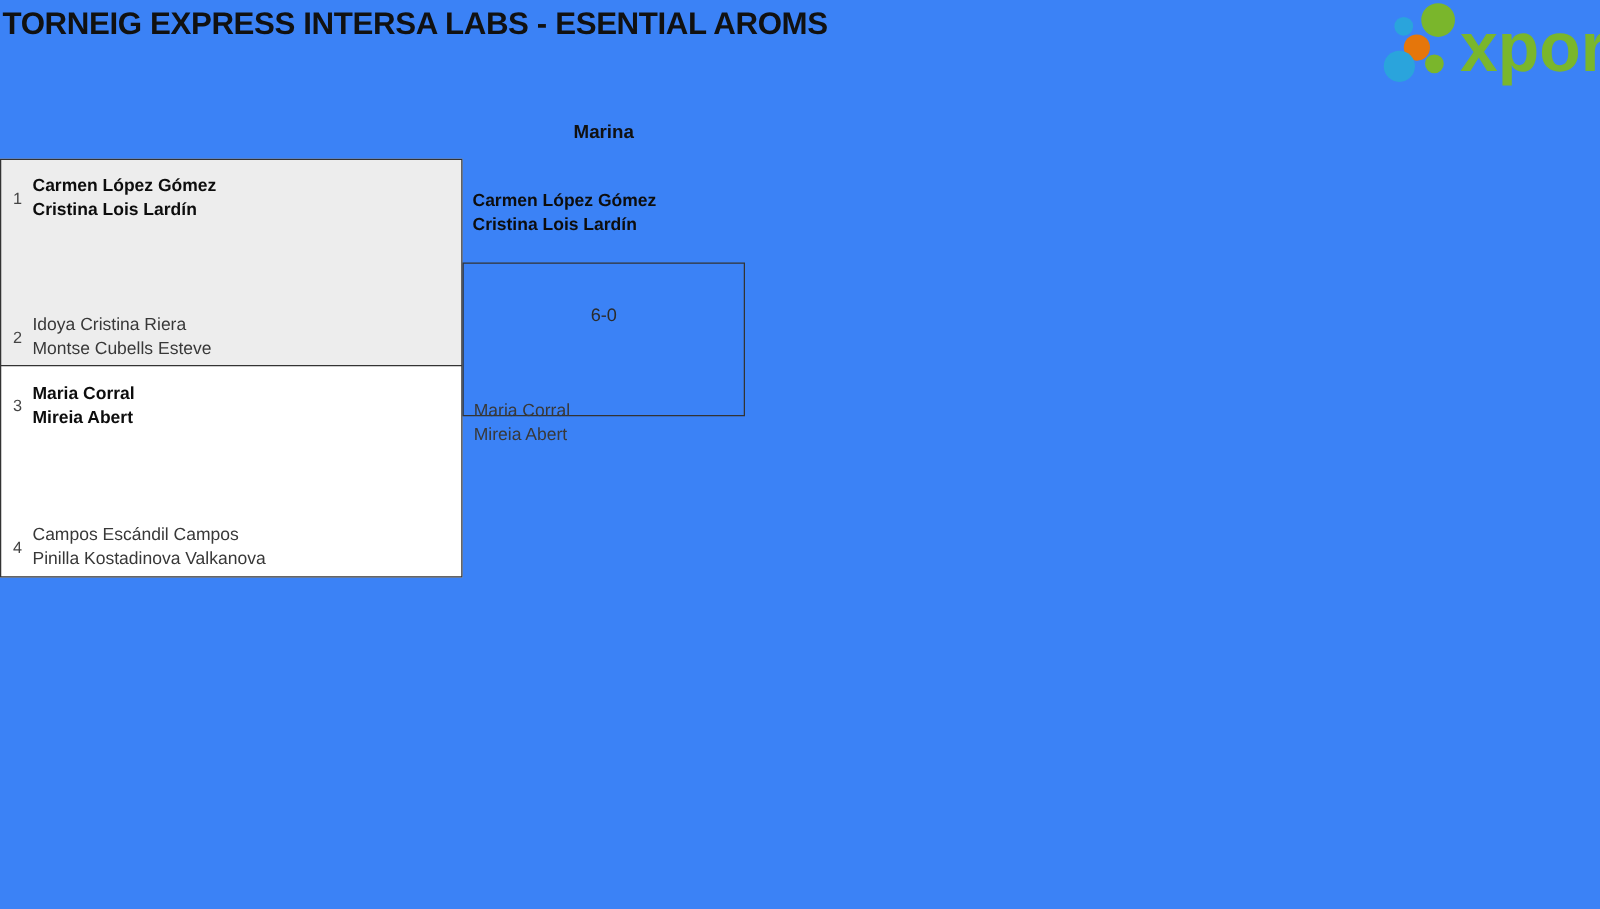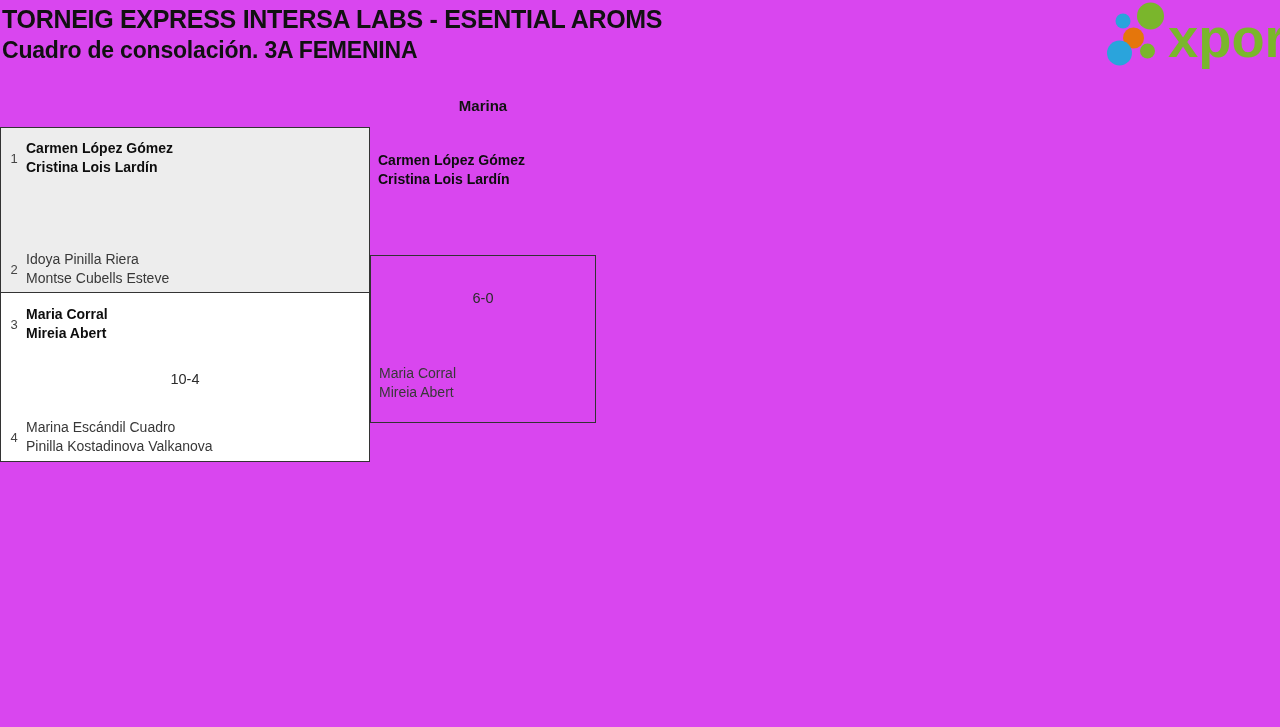--- a/index.html
+++ b/index.html
@@ -1,20 +1,20 @@
 <!DOCTYPE html>
 <html><head>
 <meta charset="utf-8">
 <style>
   * { margin:0; padding:0; box-sizing:border-box; }
   html,body { background:#ffffff; }
   body { font-family:"Liberation Sans", sans-serif; }
   .canvas {
     position:relative; width:1280px; height:727px;
-    background:#d946ef; overflow:hidden;
+    background:#3b82f6; overflow:hidden;
   }
 
   
   .page-header { position:absolute; top:3px; left:2px; }
   .title-line1 { font-size:25px; line-height:32px; font-weight:bold; color:#111; letter-spacing:-0.3px; }
   .title-line2 { font-size:23px; line-height:31px; font-weight:bold; color:#111; letter-spacing:-0.2px; }
 
   .logo { position:absolute; top:0; left:1106px; width:230px; height:70px; cursor:pointer; }
 
   
@@ -22,21 +22,21 @@
     position:absolute; top:97px; text-align:center;
     font-size:15px; font-weight:600; color:#111;
   }
   .round-header.semis { left:0; width:370px; }
   .round-header.final { left:370px; width:226px; }
 
   
   .match-box { position:absolute; border:1px solid #333333; }
   .match-1 { left:0; top:127px; width:370px; height:166px; background:#ededed; }
   .match-2 { left:0; top:292px; width:370px; height:170px; background:#ffffff; }
-  .final-box { left:370px; top:210px; width:226px; height:168px; background:transparent;margin-top:45px; }
+  .final-box { left:370px; top:210px; width:226px; height:123px; background:transparent; }
 
   .team { position:absolute; left:6px; display:flex; align-items:center; gap:5px; }
   .seed {
     flex:0 0 14px; text-align:center;
     font-size:13px; color:#444; font-weight:normal;
   }
   .players { font-size:14px; line-height:19px; color:#383838; white-space:nowrap; }
   .team.winner .players { font-weight:bold; color:#0d0d0d; }
 
   .score {
@@ -54,21 +54,20 @@
     font-size:14px; line-height:19px; color:#383838; white-space:nowrap;
   }
 </style>
 </head>
 <body>
 
 <div class="canvas">
 
   <div class="page-header">
     <div class="title-line1">TORNEIG EXPRESS INTERSA LABS - ESENTIAL AROMS</div>
-    <div class="title-line2">Cuadro de consolación. 3A FEMENINA</div>
   </div>
 
   <div class="logo">
     <svg width="230" height="70" viewBox="0 0 230 70">
       <g>
         <circle cx="17" cy="21" r="7.5" fill="#2aa4dc"></circle>
         <circle cx="44.5" cy="16" r="13.5" fill="#7ab62c"></circle>
         <circle cx="27.5" cy="38" r="10.5" fill="#e5760b"></circle>
         <circle cx="13.5" cy="53" r="12.5" fill="#2aa4dc"></circle>
         <circle cx="41.5" cy="51" r="7.5" fill="#7ab62c"></circle>
@@ -83,39 +82,38 @@
     <div class="team winner" style="top:11px;">
       <span class="seed">1</span>
       <span class="players">
         <span>Carmen López Gómez</span><br>
         <span>Cristina Lois Lardín</span>
       </span>
     </div>
     <div class="team" style="top:122px;">
       <span class="seed">2</span>
       <span class="players">
-        <span>Idoya Pinilla Riera</span><br>
+        <span>Idoya Cristina Riera</span><br>
         <span>Montse Cubells Esteve</span>
       </span>
     </div>
   </div>
 
   <div class="match-box match-2">
     <div class="team winner" style="top:12px;">
       <span class="seed">3</span>
       <span class="players">
         <span>Maria Corral</span><br>
         <span>Mireia Abert</span>
       </span>
     </div>
-    <div class="score" style="top:78px;">10-4</div>
     <div class="team" style="top:125px;">
       <span class="seed">4</span>
       <span class="players">
-        <span>Marina Escándil Cuadro</span><br>
+        <span>Campos Escándil Campos</span><br>
         <span>Pinilla Kostadinova Valkanova</span>
       </span>
     </div>
   </div>
 
   <div class="final-winner">
     <span>Carmen López Gómez</span><br>
     <span>Cristina Lois Lardín</span>
   </div>
 

